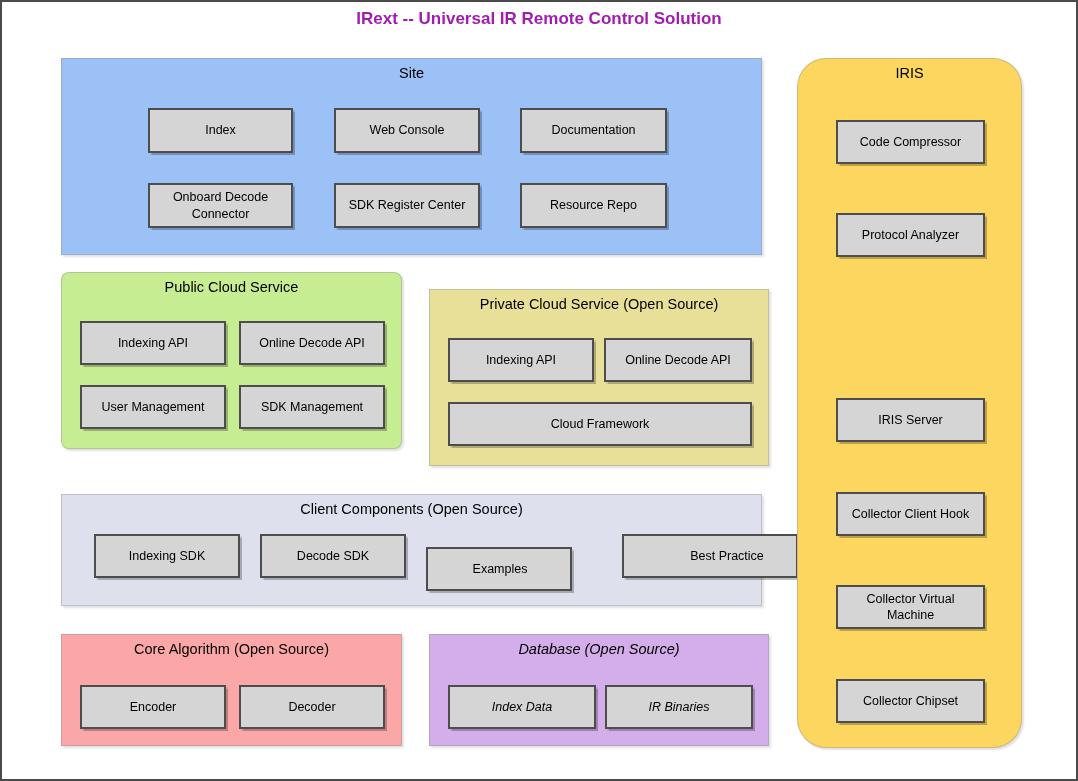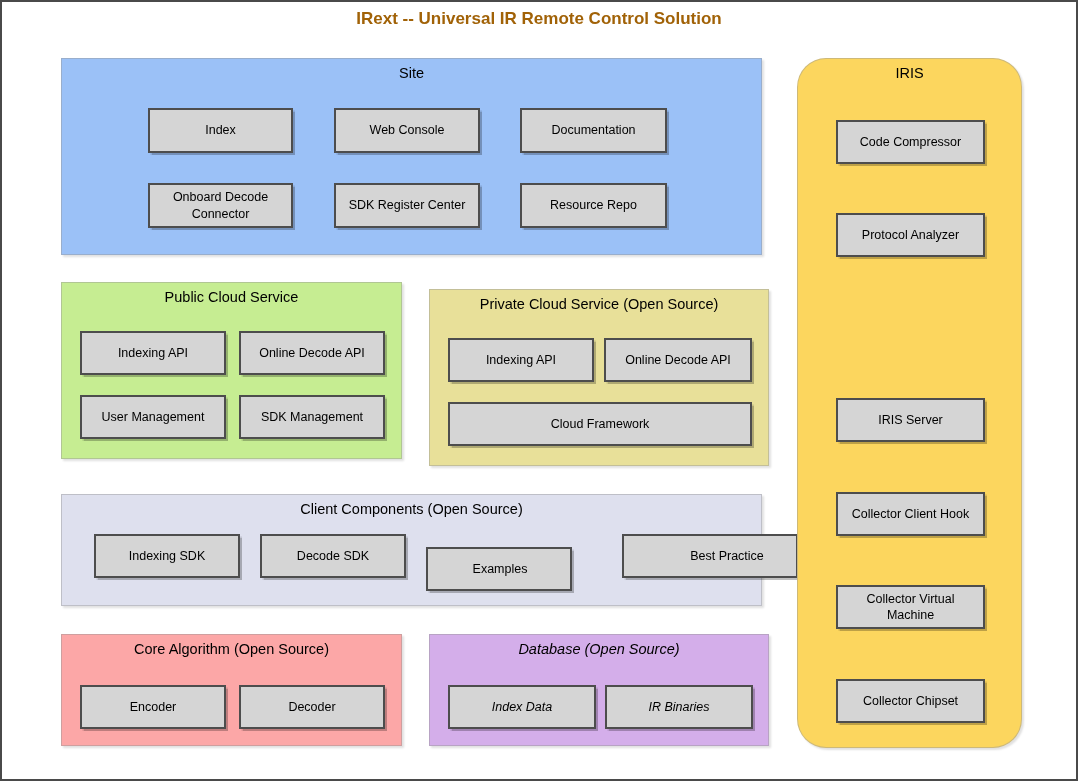--- a/index.html
+++ b/index.html
@@ -4,21 +4,21 @@
 <style>
   html,body { margin:0; padding:0; background:#ffffff; }
   body { font-family:"Liberation Sans","DejaVu Sans",sans-serif; }
   #canvas {
     position:relative; width:1078px; height:781px;
     box-sizing:border-box; border:2px solid #4a4a4a; background:#ffffff;
     overflow:hidden;
   }
   .diagram-title {
     position:absolute; left:0; top:7px; width:100%;
-    text-align:center; font-size:17px; font-weight:600; color:#a16207;
+    text-align:center; font-size:17px; font-weight:600; color:#a21caf;
   }
   .section {
     position:absolute; box-sizing:border-box;
     border:1px solid rgba(150,150,150,0.45);
     box-shadow:2px 2px 2px rgba(0,0,0,0.12);
   }
   .section-title {
     position:absolute; top:6px; left:0; width:100%;
     text-align:center; font-size:14.5px; color:#000000;
   }
@@ -49,21 +49,21 @@
   <div class="section sec-site" style="left:59px; top:56px; width:701px; height:197px;">
     <div class="section-title">Site</div>
     <div class="node" style="left:86px;  top:49px;  width:145px; height:45px;">Index</div>
     <div class="node" style="left:272px; top:49px;  width:146px; height:45px;">Web Console</div>
     <div class="node" style="left:458px; top:49px;  width:147px; height:45px;">Documentation</div>
     <div class="node" style="left:86px;  top:124px; width:145px; height:45px;">Onboard Decode Connector</div>
     <div class="node" style="left:272px; top:124px; width:146px; height:45px;">SDK Register Center</div>
     <div class="node" style="left:458px; top:124px; width:147px; height:45px;">Resource Repo</div>
   </div>
 
-  <div class="section sec-public-cloud" style="left:59px; top:280px; width:341px; height:177px;">
+  <div class="section sec-public-cloud" style="left:59px; top:270px; width:341px; height:177px;border-radius:8px;">
     <div class="section-title">Public Cloud Service</div>
     <div class="node" style="left:18px;  top:48px;  width:146px; height:44px;">Indexing API</div>
     <div class="node" style="left:177px; top:48px;  width:146px; height:44px;">Online Decode API</div>
     <div class="node" style="left:18px;  top:112px; width:146px; height:44px;">User Management</div>
     <div class="node" style="left:177px; top:112px; width:146px; height:44px;">SDK Management</div>
   </div>
 
   <div class="section sec-private-cloud" style="left:427px; top:287px; width:340px; height:177px;">
     <div class="section-title">Private Cloud Service (Open Source)</div>
     <div class="node" style="left:18px;  top:48px;  width:146px; height:44px;">Indexing API</div>

